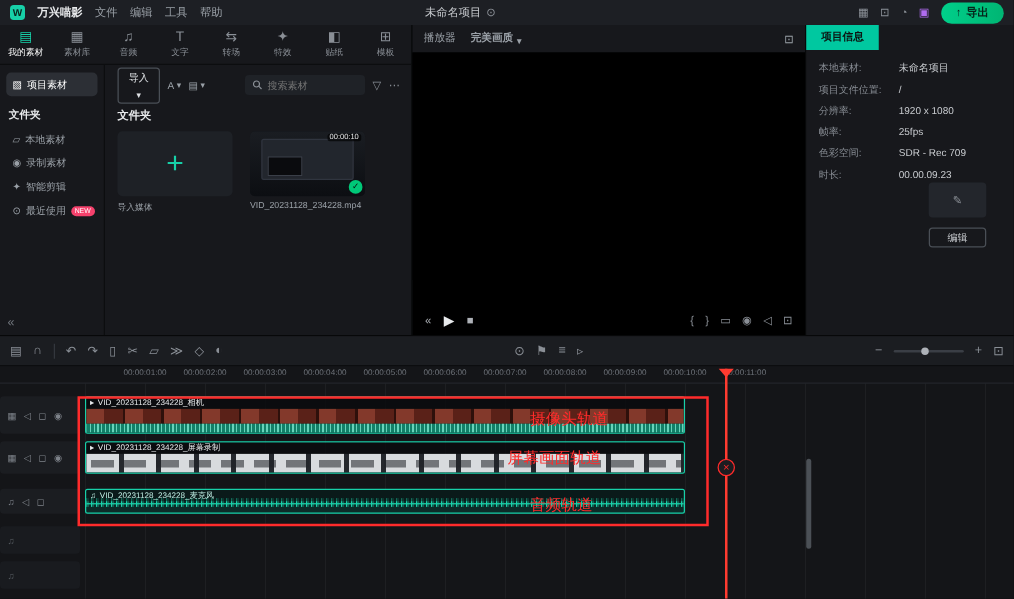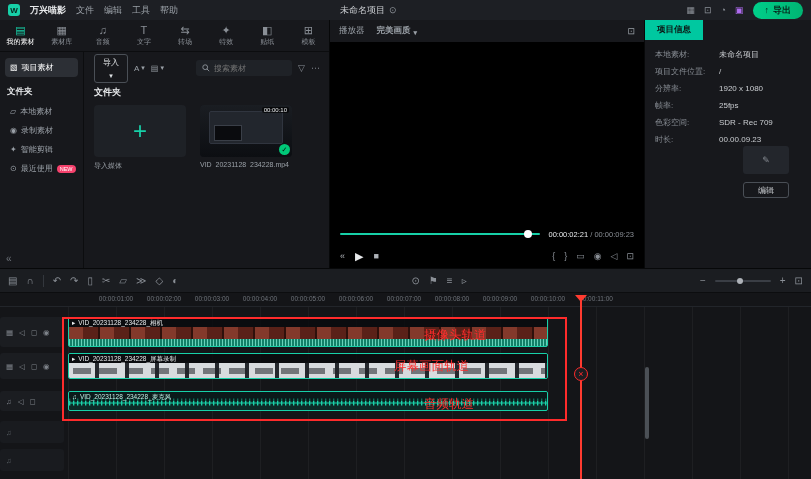--- a/index.html
+++ b/index.html
@@ -246,30 +246,20 @@
   <div class="preview">
     <div class="pv-header">
       <span>播放器</span>
       <div class="pv-quality">
         <span>完美画质</span>
         <span class="caret">▾</span>
       </div>
       <span class="pv-detach">⊡</span>
     </div>
     <div class="pv-video"></div>
-    <div class="pv-seek">
-      <div class="seek-track">
-        <div class="seek-handle"></div>
-      </div>
-      <div class="pv-time">
-        <span class="cur">00:00:02:21</span>
-        <span>/</span>
-        <span class="tot">00:00:09:23</span>
-      </div>
-    </div>
     <div class="pv-transport">
       <span class="t-ic">«</span>
       <span class="t-ic play">▶</span>
       <span class="t-ic">■</span>
       <div class="tr-right">
         <span class="t-ic">{</span>
         <span class="t-ic">}</span>
         <span class="t-ic">▭</span>
         <span class="t-ic">◉</span>
         <span class="t-ic">◁</span>
@@ -412,21 +402,21 @@
           </div>
       </div>
       <div class="trk" style="top:142px; height:22px;">
         <div class="trk-head trk-stub">
             <span>♫</span>
           </div>
       </div>
 
       <div class="anno-box"></div>
       <div class="anno-label" style="left:424px; top:20px;">摄像头轨道</div>
-      <div class="anno-label" style="left:394px; top:51px;">屏幕画面轨道</div>
+      <div class="anno-label" style="left:406px; top:51px;">屏幕画面轨道</div>
       <div class="anno-label" style="left:424px; top:89px;">音频轨道</div>
 
       <div class="tl-scroll"></div>
     </div>
 
     <div class="ph-top"></div>
     <div class="playhead-line"></div>
     <div class="ph-circle">×</div>
   </div>
 

